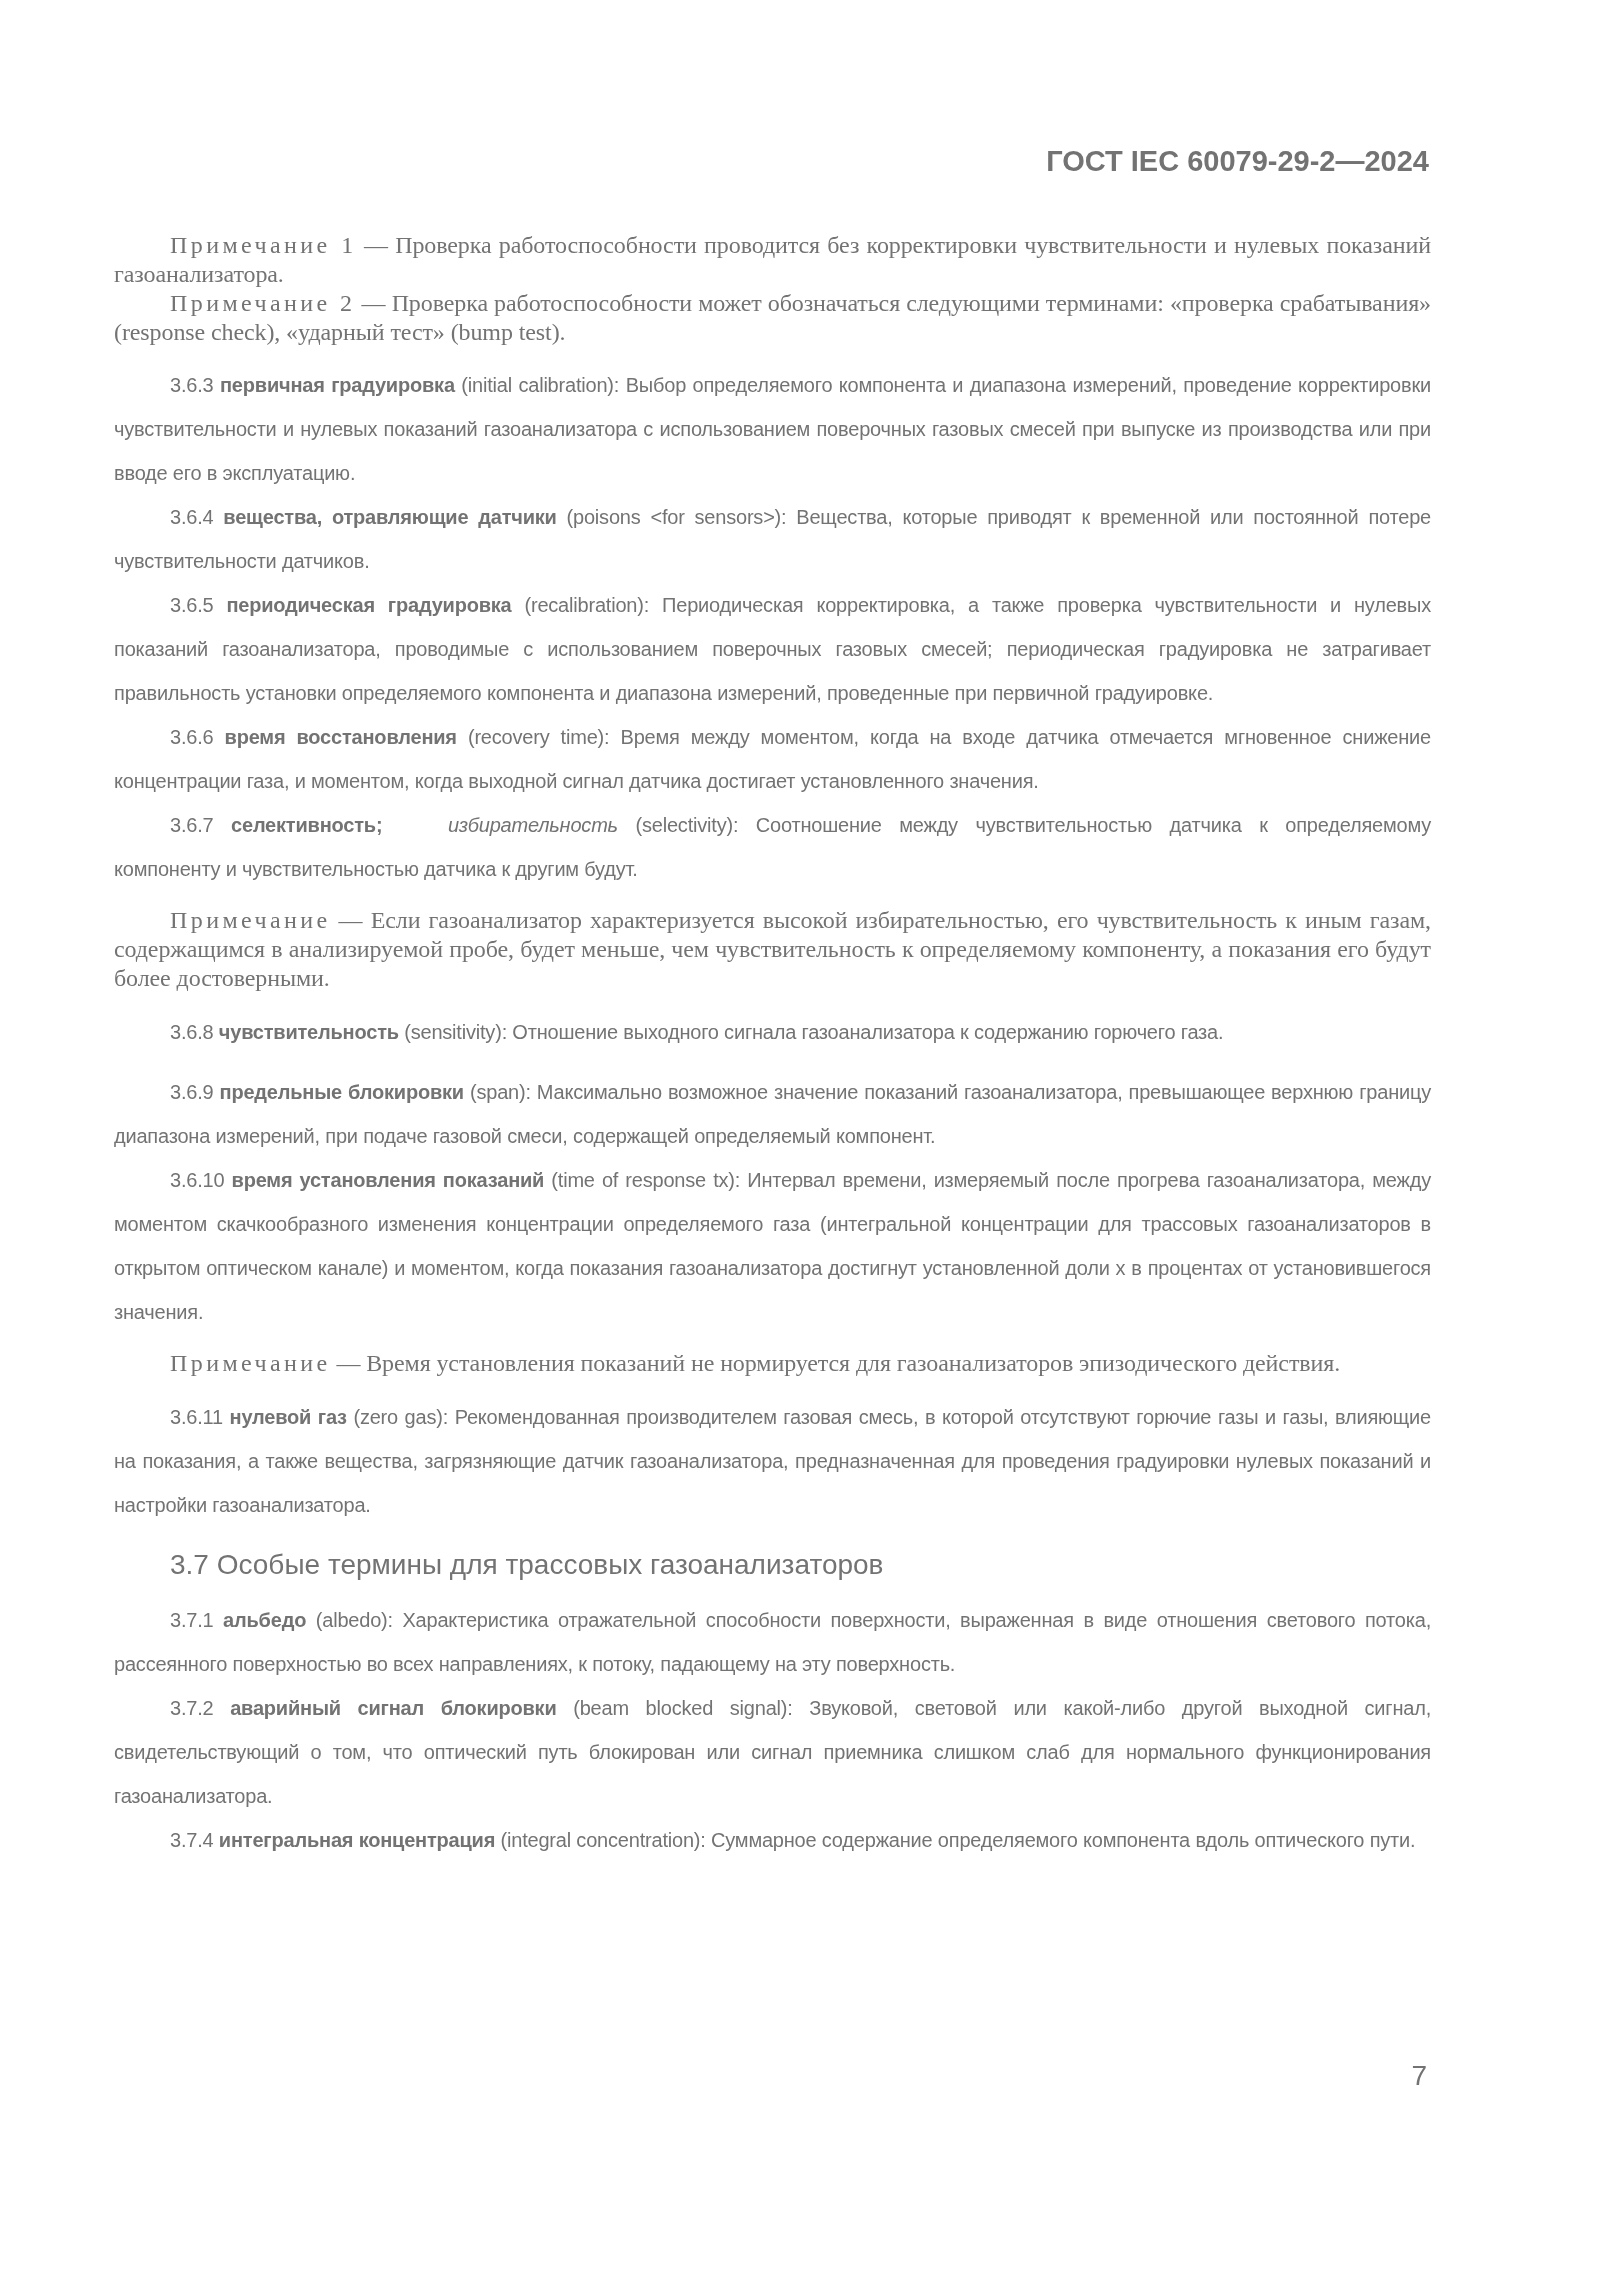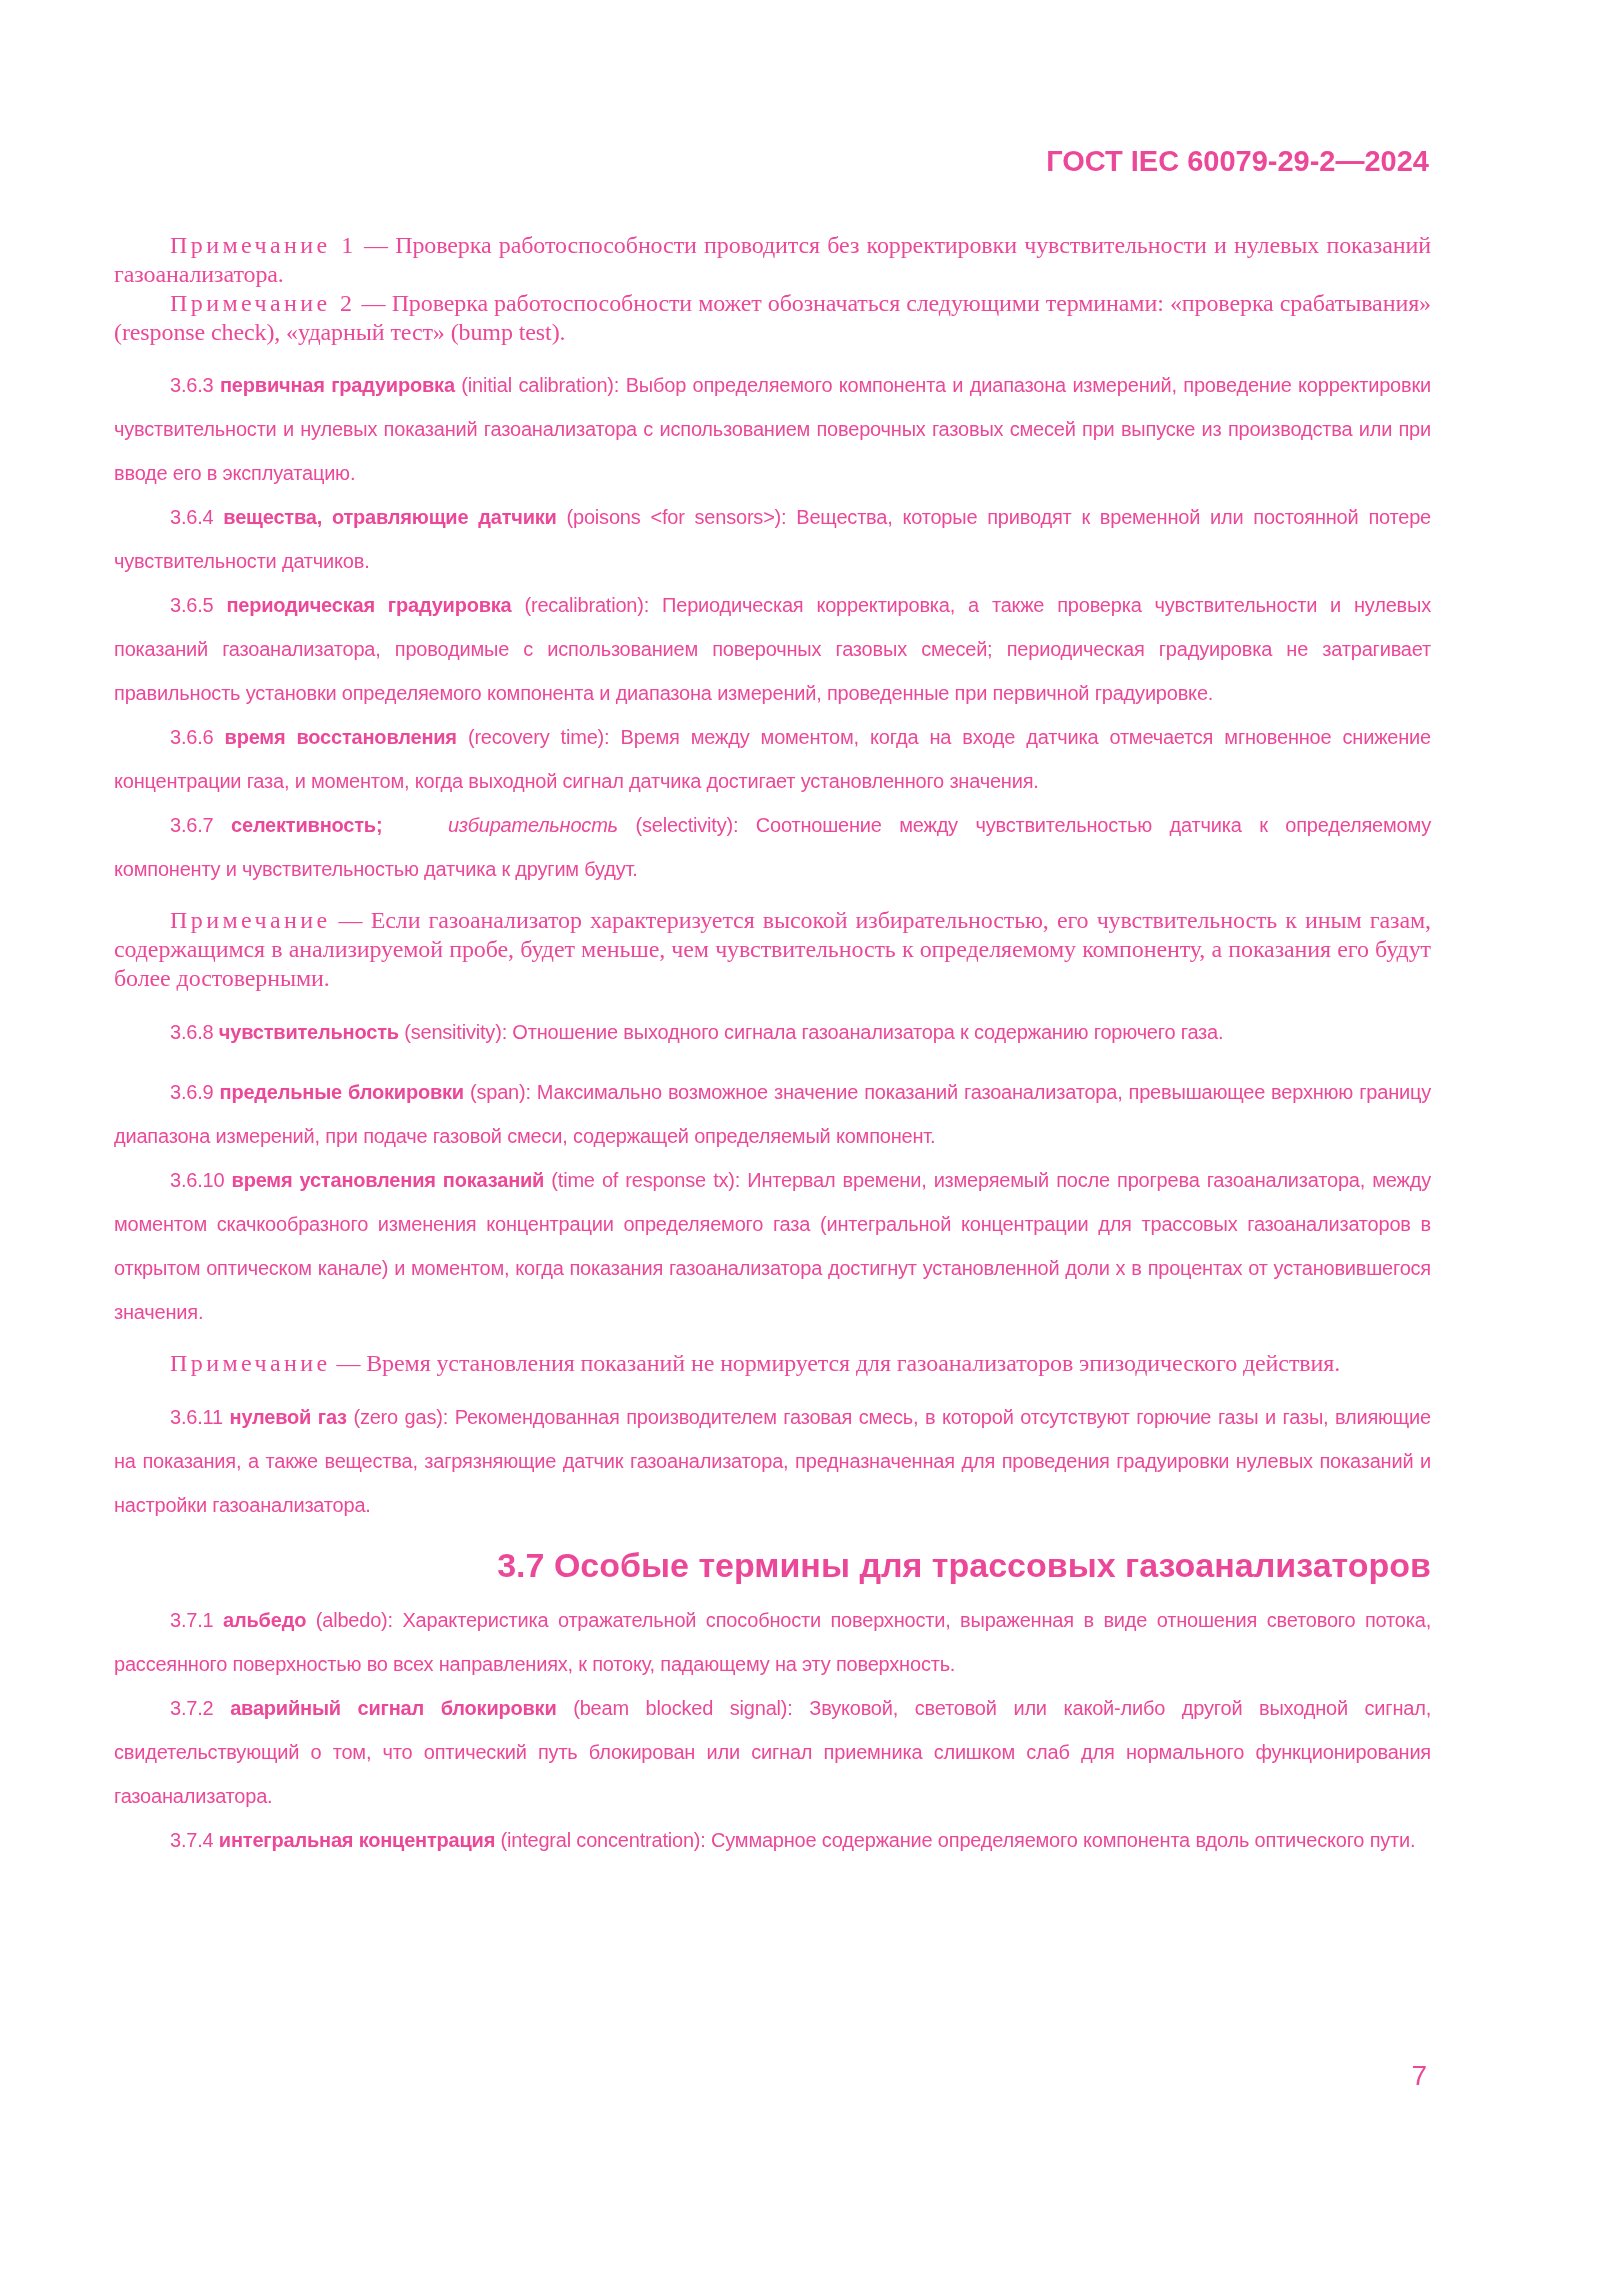--- a/index.html
+++ b/index.html
@@ -3,21 +3,21 @@
 <meta charset="utf-8">
 <style>
   html,body{margin:0;padding:0;background:#ffffff;}
   .page{
     position:relative;
     width:1621px;
     height:2293px;
     background:#ffffff;
     overflow:hidden;
     font-family:"Liberation Sans", sans-serif;
-    color:#ec4899;
+    color:#737373;
   }
   .running-header{
     position:absolute;
     top:145px;
     right:192px;
     font-size:29px;
     font-weight:700;
     white-space:nowrap;
   }
   .content{
@@ -41,25 +41,25 @@
   .note{
     margin:0;
     text-align:justify;
     text-indent:56px;
     font-size:24px;
     line-height:29px;
     letter-spacing:-0.1px;
   }
   .heading{
     margin:22.5px 0 16.7px 0;
-    font-weight:700;
-    font-size:34px;
+    font-weight:400;
+    font-size:28px;
     line-height:32px;
     text-indent:56px;
-    text-align:right;
+    text-align:left;
   }
   .sp{letter-spacing:3.4px;}
   .b{font-weight:700;}
   .i{font-style:italic;margin-left:48px;}
   .page-number{
     position:absolute;
     top:2060px;
     right:194px;
     font-size:28px;
   }

